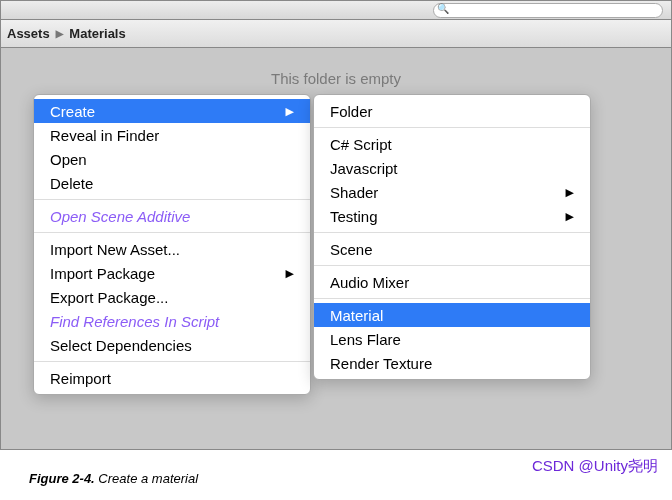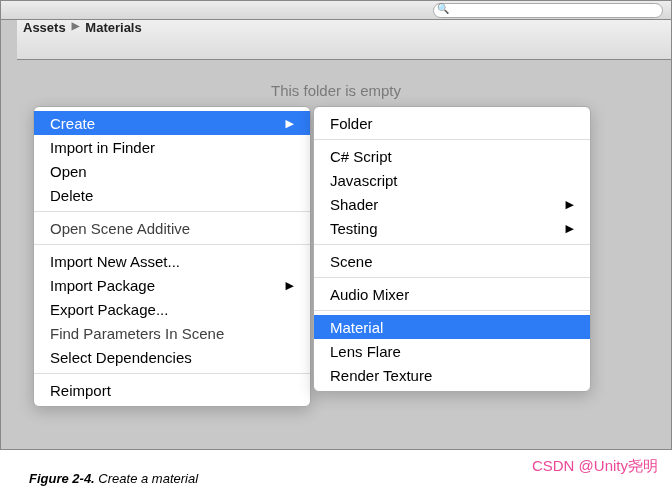--- a/index.html
+++ b/index.html
@@ -2,37 +2,37 @@
 <html><head>
 <meta charset="utf-8">
 <style>
 * { box-sizing: border-box; margin: 0; padding: 0; }
 body { font-family: "Helvetica Neue", Arial, sans-serif; font-size: 13px; background: #fff; width: 672px; height: 500px; position: relative; overflow: hidden; }
 .window { border: 1px solid #888; border-top: none; background: #c8c8c8; height: 450px; }
 .titlebar { height: 20px; background: linear-gradient(#ededed, #d8d8d8); border-bottom: 1px solid #888; border-top: 1px solid #888; display: flex; align-items: center; justify-content: flex-end; padding-right: 8px; }
 .search { position: relative; }
 .search input { width: 230px; height: 15px; border: 1px solid #aaa; border-radius: 8px; padding-left: 18px; font-size: 11px; background: #fff; }
 .search .icon { position: absolute; left: 4px; top: 1px; font-size: 10px; color: #666; }
-.breadcrumb { height: 40px; background: linear-gradient(#f0f0f0, #dcdcdc); border-bottom: 1px solid #888; display: flex; align-items: flex-start; font-size: 13px; font-weight: bold; margin-left: 16px; }
+.breadcrumb { height: 28px; background: linear-gradient(#f0f0f0, #dcdcdc); border-bottom: 1px solid #888; display: flex; align-items: center; font-size: 13px; font-weight: bold; }
 .breadcrumb .crumb { padding: 0 6px; color: #222; }
 .breadcrumb .sep { color: #777; font-size: 10px; }
 .content { position: relative; height: calc(100% - 42px); }
 .empty-text { position: absolute; top: 22px; left: 0; right: 0; text-align: center; color: #7a7a7a; font-size: 15px; }
 .menu { position: absolute; background: #fff; border: 1px solid #aaa; border-radius: 6px; box-shadow: 0 4px 16px rgba(0,0,0,0.2); padding: 4px 0; }
 .menu1 { top: 46px; left: 32px; width: 278px; }
 .menu2 { top: 46px; left: 312px; width: 278px; }
 .menu-item { display: flex; align-items: center; justify-content: space-between; height: 24px; padding: 0 16px; font-size: 15px; color: #000; }
 .menu-item.selected { background: #2e7bf6; color: #fff; }
-.menu-item.disabled { color: #404040; }
+.menu-item.disabled { color: #8b5cf6; font-style: italic; }
 .menu-sep { height: 1px; background: #ddd; margin: 4px 0; }
 .sub-arrow { font-size: 11px; }
 .shortcut { color: #666; font-size: 14px; }
 .caption { position: absolute; bottom: 14px; left: 16px; font-size: 13px; font-style: italic; margin-left: 13px; }
 .caption b { font-weight: bold; font-style: italic; }
-.watermark { position: absolute; bottom: 24px; right: 14px; color: #ec4899; font-size: 15px; z-index: 10; }
+.watermark { position: absolute; bottom: 24px; right: 14px; color: #6d28d9; font-size: 15px; z-index: 10; }
 </style>
 </head>
 <body>
 
 <div class="window">
   <div class="titlebar">
     <div class="search">
       <span class="icon">🔍</span>
       <input type="text" placeholder="" style="">
     </div>
@@ -43,21 +43,21 @@
     <span class="crumb">Materials</span>
   </div>
   <div class="content">
     <div class="empty-text">This folder is empty</div>
     <div class="menu menu1" id="menu1">
         <div class="menu-item selected">
           <span>Create</span>
           <span class="sub-arrow">▶</span>
         </div>
         <div class="menu-item">
-          <span>Import in Finder</span>
+          <span>Reveal in Finder</span>
         </div>
         <div class="menu-item">
           <span>Open</span>
         </div>
         <div class="menu-item">
           <span>Delete</span>
         </div>
         <div class="menu-sep"></div>
         <div class="menu-item disabled">
           <span>Open Scene Additive</span>
@@ -67,21 +67,21 @@
           <span>Import New Asset...</span>
         </div>
         <div class="menu-item">
           <span>Import Package</span>
           <span class="sub-arrow">▶</span>
         </div>
         <div class="menu-item">
           <span>Export Package...</span>
         </div>
         <div class="menu-item disabled">
-          <span>Find Parameters In Scene</span>
+          <span>Find References In Script</span>
         </div>
         <div class="menu-item">
           <span>Select Dependencies</span>
         </div>
         <div class="menu-sep"></div>
         <div class="menu-item">
           <span>Reimport</span>
         </div>
       </div>
     <div class="menu menu2" id="menu2">

